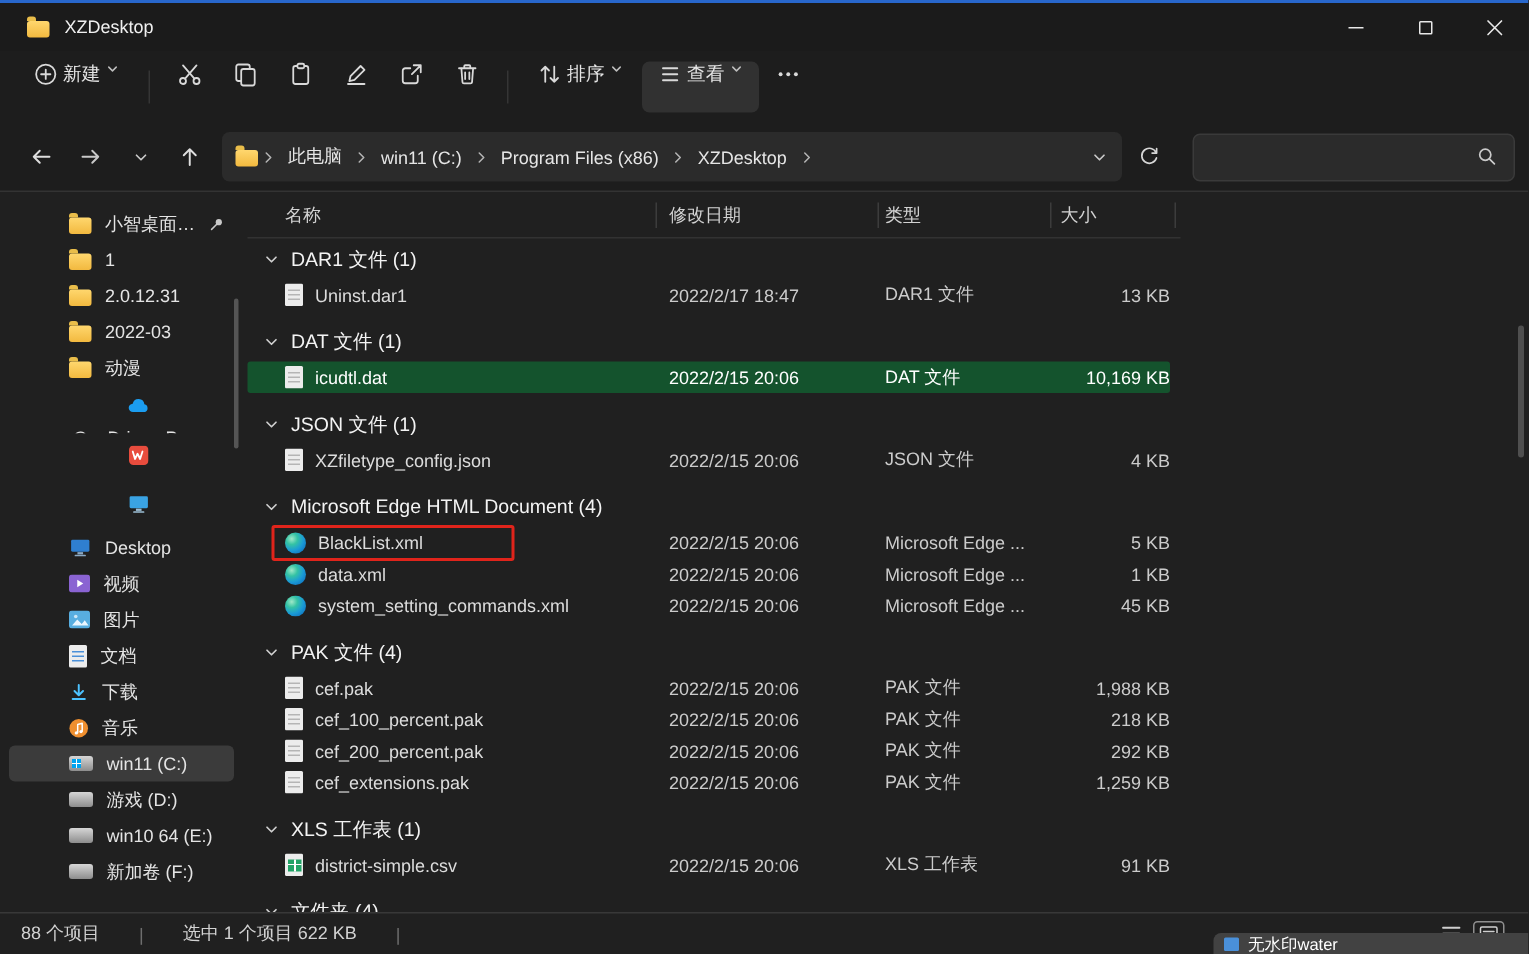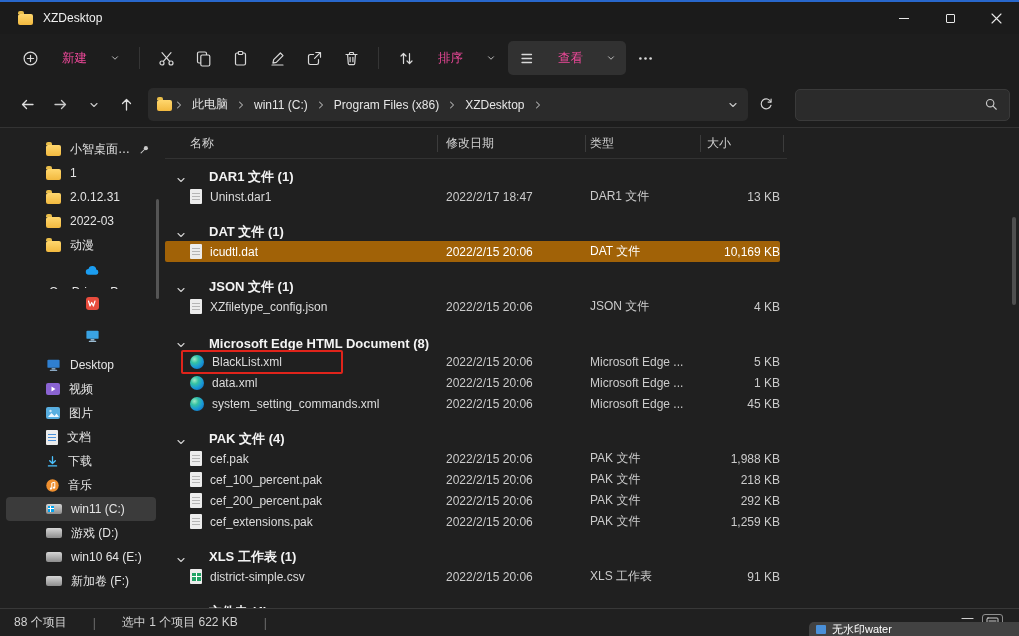--- a/index.html
+++ b/index.html
@@ -20,21 +20,21 @@
   
   .titlebar { height: 32px; flex: none; display: flex; align-items: center; gap: 10px; padding-left: 18px; background: #1b1b1b; }
   .titlebar .title { font-size: 12px; color: #f0f0f0; }
   .caption { margin-left: auto; display: flex; height: 100%; }
   .cap-btn { width: 46px; height: 100%; display: flex; align-items: center; justify-content: center; cursor: default; }
   .glyph-min { width: 10px; height: 1px; background: #e8e8e8; }
   .glyph-max { width: 9px; height: 9px; border: 1px solid #e8e8e8; border-radius: 1px; }
 
   
   .commandbar { height: 48px; flex: none; display: flex; align-items: center; gap: 2px; padding: 0 12px; background: #1d1d1d; }
-  .cmd-btn { display: flex; align-items: center; gap: 23px; height: 34px; padding: 0 10px; border-radius: 5px; font-size: 12.5px; color: #ec4899; }
+  .cmd-btn { display: flex; align-items: flex-start; gap: 3px; height: 34px; padding: 0 10px; border-radius: 5px; font-size: 12.5px; color: #e5e5e5; }
   .cmd-btn.icon-only { padding: 0 9px; }
   .cmd-btn.pill { background: #313131; }
   .vsep { width: 1px; height: 22px; background: #353535; margin: 0 7px; flex: none; }
 
   
   .navrow { height: 46px; flex: none; display: flex; align-items: center; gap: 2px; padding: 0 12px; background: #1d1d1d; border-bottom: 1px solid #333; }
   .nav-btn { width: 31px; height: 31px; display: flex; align-items: center; justify-content: center; border-radius: 5px; flex: none; }
   .breadcrumb { width: 600px; height: 33px; background: #2b2b2b; border-radius: 5px; display: flex; align-items: center; gap: 1px; padding: 0 9px; margin-left: 4px; flex: none; }
   .crumb { padding: 3px 6px; border-radius: 3px; white-space: nowrap; color: #e6e6e6; }
   .crumb-sep { flex: none; display: flex; }
@@ -57,25 +57,25 @@
   .main { flex: 1; position: relative; padding-left: 3px; overflow: hidden; }
   .colheaders { height: 31px; width: 622px; display: flex; align-items: center; position: relative; border-bottom: 1px solid #323232; color: #d2d2d2; }
   .colheaders .hsep { position: absolute; top: 7px; width: 1px; height: 17px; background: #3c3c3c; }
 
   .cell-name { width: 281px; padding-left: 25px; display: flex; align-items: center; gap: 8px; overflow: hidden; white-space: nowrap; }
   .cell-date { width: 144px; white-space: nowrap; }
   .cell-type { width: 115px; white-space: nowrap; overflow: hidden; }
   .cell-size { width: 75px; text-align: right; white-space: nowrap; }
 
   .filelist { position: relative; }
-  .group-header { height: 27px; margin-top: 7px; display: flex; align-items: flex-end; gap: 22px; padding-left: 10px; font-size: 13px; color: #f3f3f3; font-weight: bold; }
+  .group-header { height: 27px; margin-top: 7px; display: flex; align-items: center; gap: 7px; padding-left: 10px; font-size: 13px; color: #f3f3f3; }
   .group-header:first-child { margin-top: 0; }
   .file-row { width: 615px; height: 21px; display: flex; align-items: center; color: #dcdcdc; border-radius: 2px; }
   .file-row .cell-date, .file-row .cell-type, .file-row .cell-size { color: #cbcbcb; }
-  .file-row.sel { background: #a16207; }
+  .file-row.sel { background: #14532d; }
   .file-row.sel, .file-row.sel .cell-date, .file-row.sel .cell-type, .file-row.sel .cell-size { color: #fff; }
   .red-box { display: inline-flex; align-items: center; gap: 8px; height: 24px; min-width: 162px; margin-left: -9px; padding: 0 8px 0 7px; border: 2px solid #e0241b; border-radius: 2px; }
   .main-thumb { position: absolute; right: 3px; top: 89px; width: 4px; height: 88px; background: #4f4f4f; border-radius: 2px; }
 
   
   .statusbar { height: 28px; flex: none; display: flex; align-items: center; gap: 26px; padding: 0 14px; border-top: 1px solid #383838; background: #202020; color: #d2d2d2; }
   .sb-div { color: #6e6e6e; }
   .sb-icons { margin-left: auto; display: flex; align-items: center; gap: 7px; padding-right: 2px; }
   .sel-box { border: 1px solid #8f8f8f; border-radius: 3px; padding: 2px 3px; display: flex; }
 
@@ -466,21 +466,21 @@
             </div>
           <div class="cell-date">2022/2/15 20:06</div>
           <div class="cell-type">JSON 文件</div>
           <div class="cell-size">4 KB</div>
         </div>
 
         <div class="group-header">
           <svg width="12" height="12" viewBox="0 0 16 16" fill="none" stroke="#cfcfcf" stroke-width="1.5">
               <path d="M4 6l4 4 4-4"></path>
             </svg>
-          <span>Microsoft Edge HTML Document (8)</span>
+          <span>Microsoft Edge HTML Document (4)</span>
         </div>
         <div class="file-row">
           <div class="cell-name">
             <span class="red-box">
               <span class="ic-edge"></span>
               <span>BlackList.xml</span>
             </span>
           </div>
           <div class="cell-date">2022/2/15 20:06</div>
           <div class="cell-type">Microsoft Edge ...</div>

